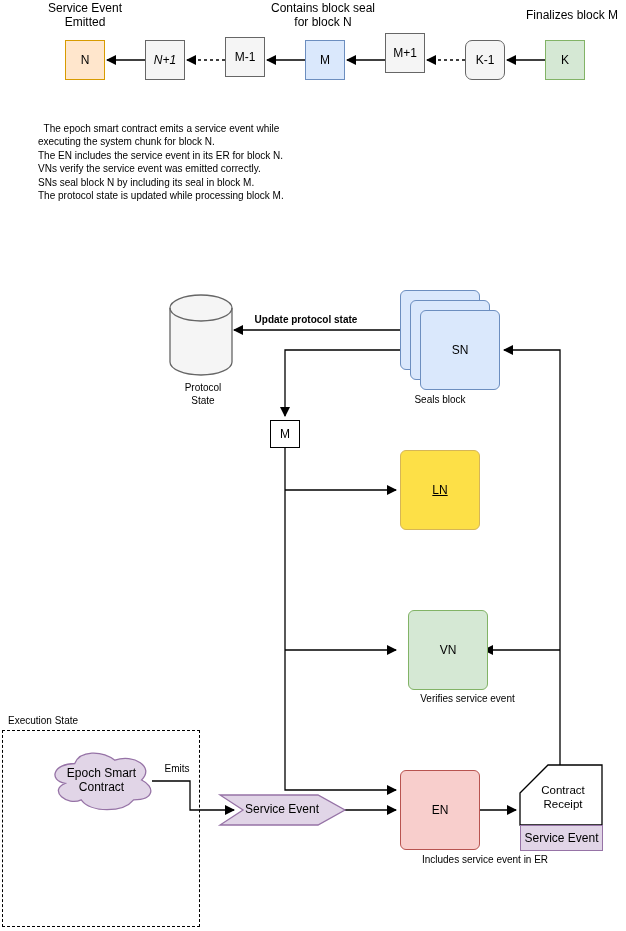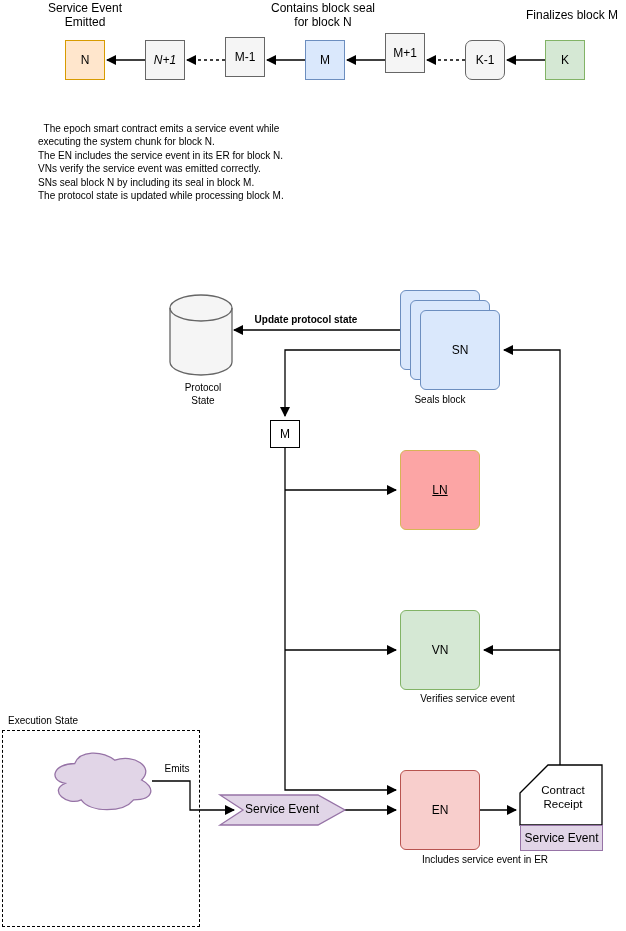--- a/index.html
+++ b/index.html
@@ -16,22 +16,22 @@
     background:#F5F5F5;text-align:center;line-height:38px;font-size:12px;
   }
   .blk-orange{background:#FFE6CC;border-color:#D79B00;}
   .blk-blue{background:#DAE8FC;border-color:#6C8EBF;}
   .blk-green{background:#D5E8D4;border-color:#82B366;}
   .node{
     width:80px;height:80px;box-sizing:border-box;border:1px solid;border-radius:6px;
     display:flex;align-items:center;justify-content:center;font-size:12px;text-align:right;
   }
   .node-blue{background:#DAE8FC;border-color:#6C8EBF;}
-  .node-yellow{background:#fca5a5;border-color:#D6B656;text-decoration:underline;}
-  .node-green{background:#D5E8D4;border-color:#82B366;}
+  .node-yellow{background:#fde047;border-color:#D6B656;text-decoration:underline;}
+  .node-green{background:#D5E8D4;border-color:#82B366;margin-left:8px;}
   .node-red{background:#F8CECC;border-color:#B85450;}
   .mbox{
     width:30px;height:28px;box-sizing:border-box;border:1px solid #000;background:#fff;
     text-align:center;line-height:26px;font-size:12px;
   }
   .tagbox{
     width:83px;height:26px;box-sizing:border-box;border:1px solid #9673A6;background:#E1D5E7;
     text-align:center;line-height:24px;font-size:12px;
   }
   .dashed-rect{
@@ -127,16 +127,18 @@
   <div class="abs node node-red" style="left:400px;top:770px;">EN</div>
   <div class="abs lbl center" style="left:405px;top:853px;width:160px;">Includes service event in ER</div>
 
   <div class="abs lbl center" style="left:524px;top:783px;width:78px;font-size:11.5px;line-height:14px;">Contract
 Receipt</div>
   <div class="abs tagbox" style="left:520px;top:825px;">Service Event</div>
 
   <div class="abs lbl" style="left:8px;top:714px;">Execution State</div>
   <div class="abs dashed-rect" style="left:2px;top:730px;"></div>
 
+  <div class="abs lbl12 center" style="left:48px;top:766px;width:107px;line-height:14px;">Epoch Smart
+Contract</div>
 
   <div class="abs lbl12 center" style="left:226px;top:803px;width:112px;">Service Event</div>
 
 </div>
 
 </body></html>

